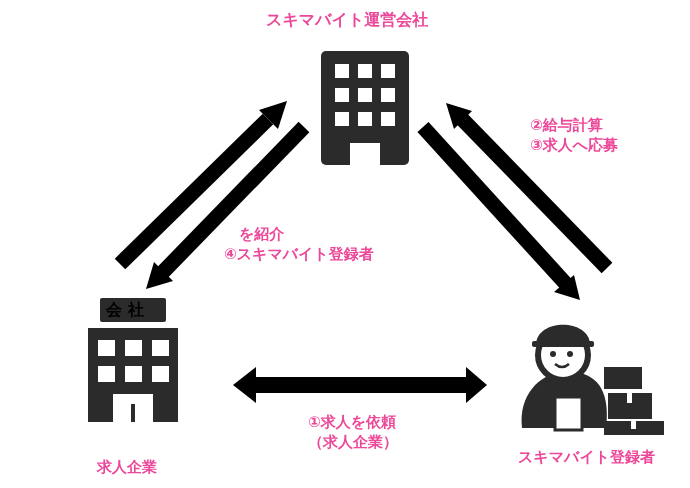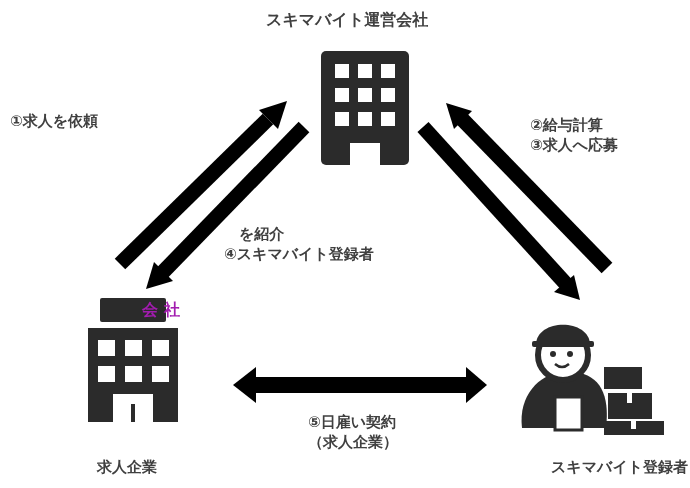--- a/index.html
+++ b/index.html
@@ -1,18 +1,18 @@
 <!DOCTYPE html>
 <html><head>
 <meta charset="utf-8">
 <style>
   html,body{margin:0;padding:0;background:#fff;}
   body{width:690px;height:488px;position:relative;overflow:hidden;
        font-family:"DejaVu Sans","Liberation Sans",sans-serif;color:#111;}
-  .lbl{position:absolute;font-weight:bold;font-size:15px;line-height:20px;white-space:nowrap;color:#404040;}
+  .lbl{position:absolute;font-weight:bold;font-size:15px;line-height:20px;white-space:nowrap;color:#ec4899;}
   svg{position:absolute;left:0;top:0;}
 </style>
 </head>
 <body>
 
 <svg width="690" height="488" viewBox="0 0 690 488">
 
   <g>
     <line x1="120" y1="264" x2="268" y2="119" stroke="#000" stroke-width="15"></line>
     <polygon points="287,101 259,110 278,129" fill="#000"></polygon>
@@ -85,36 +85,35 @@
     <rect x="555" y="397" width="27" height="33" fill="#fff" stroke="#2b2b2b" stroke-width="3"></rect>
 
     <rect x="604" y="367" width="38" height="22" fill="#2b2b2b"></rect>
     <rect x="608" y="393" width="44" height="26" fill="#2b2b2b"></rect>
     <rect x="604" y="421" width="60" height="14" fill="#2b2b2b"></rect>
     <rect x="627" y="393" width="5" height="10" fill="#fff"></rect>
     <rect x="631" y="421" width="5" height="8" fill="#fff"></rect>
   </g>
 </svg>
 
-<div class="lbl" style="left:106px;top:300px;color:#a21caf;font-size:16px;letter-spacing:6px;margin-left:36px;">会社</div>
+<div class="lbl" style="left:106px;top:300px;color:#000000;font-size:16px;letter-spacing:6px;">会社</div>
 
 <div class="lbl" style="left:266px;top:10px;font-size:16px;">スキマバイト運営会社</div>
 <div class="lbl" style="left:97px;top:457px;text-align:center;">求人企業</div>
-<div class="lbl" style="left:518px;top:457px;margin-left:33px;">スキマバイト登録者</div>
+<div class="lbl" style="left:518px;top:447px;">スキマバイト登録者</div>
 
 <div class="lbl" style="left:10px;top:111px;">
-  <div>①求人を依頼</div>
 </div>
 
 <div class="lbl" style="left:224px;top:224px;">
   <div>　を紹介</div>
   <div>④スキマバイト登録者</div>
 </div>
 
 <div class="lbl" style="left:530px;top:115px;">
   <div>②給与計算</div>
   <div>③求人へ応募</div>
 </div>
 
 <div class="lbl" style="left:308px;top:412px;">
-  <div>⑤日雇い契約</div>
+  <div>①求人を依頼</div>
   <div>（求人企業）</div>
 </div>
 
 </body></html>

